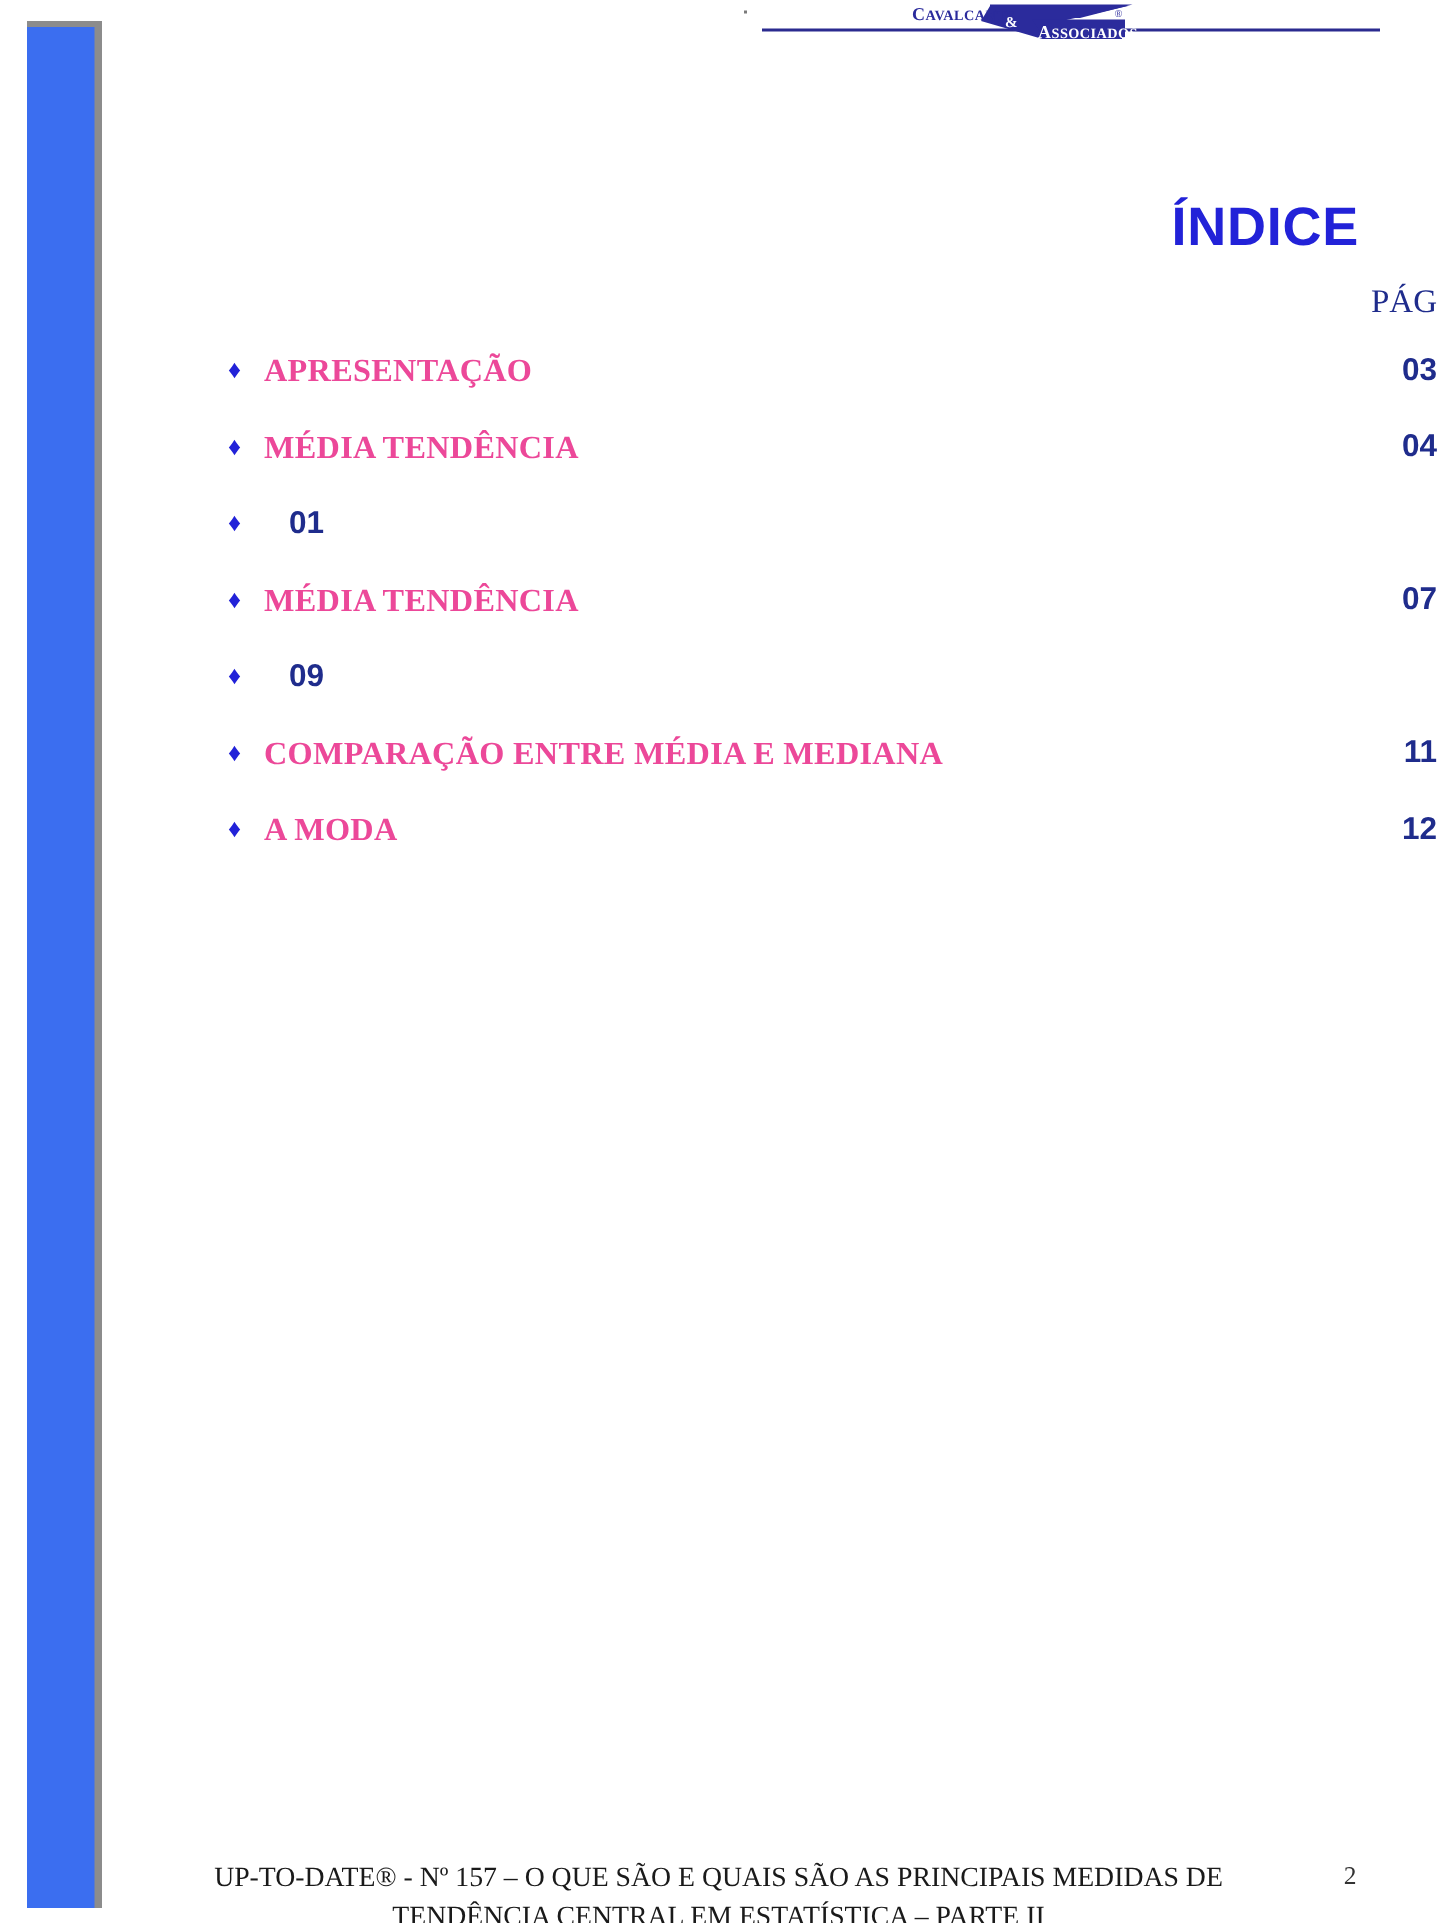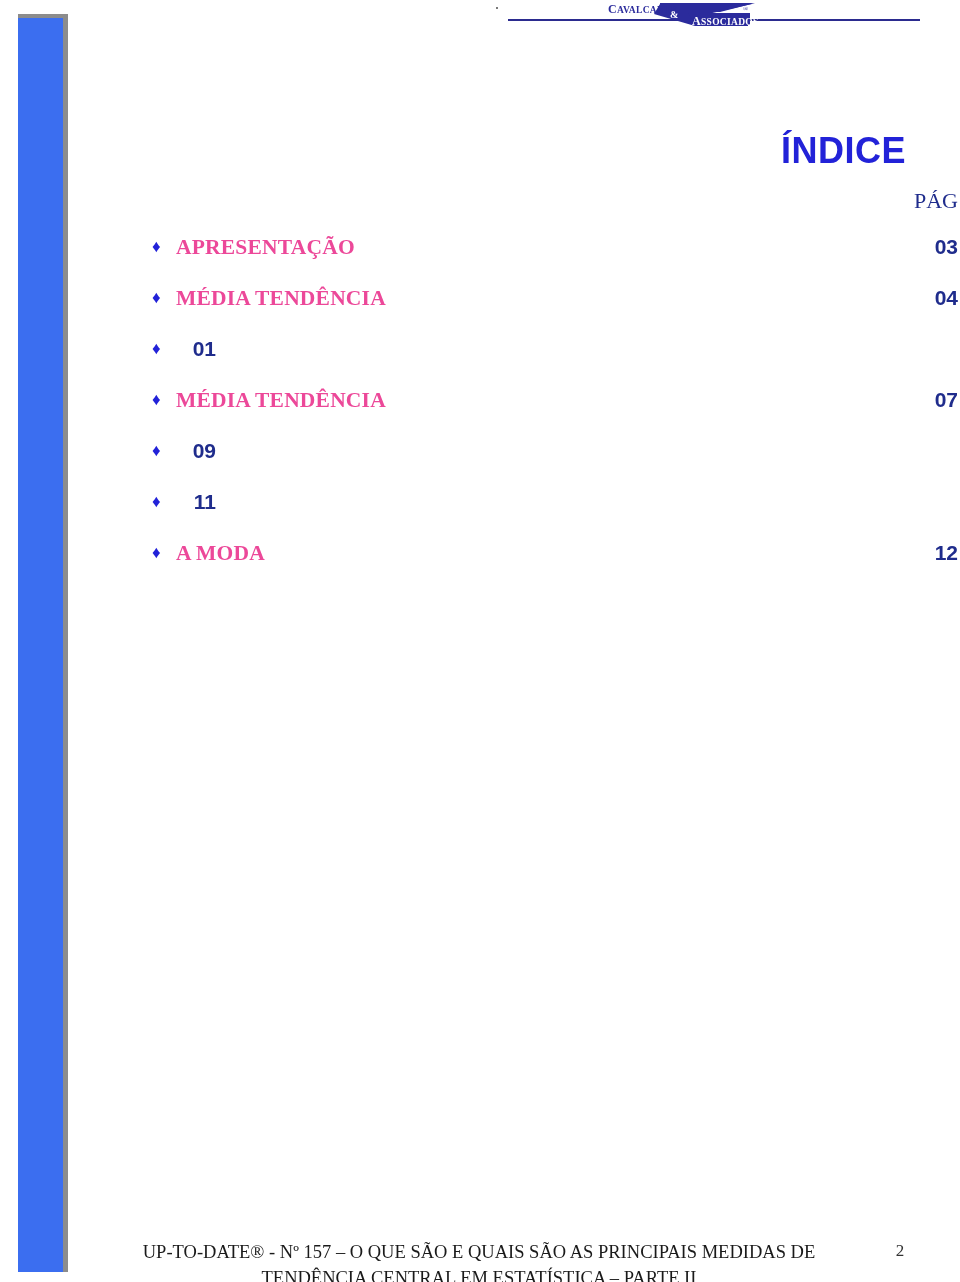--- a/index.html
+++ b/index.html
@@ -216,20 +216,21 @@
     <span class="row-page">07</span>
   </div>
 
   <div class="index-row">
     <span class="row-bullet">♦</span>
     <span class="row-page">09</span>
   </div>
 
   <div class="index-row">
     <span class="row-bullet">♦</span>
+    <span class="row-label">COMPARAÇÃO ENTRE MÉDIA E MEDIANA</span>
     <span class="row-page">11</span>
   </div>
 
   <div class="index-row">
     <span class="row-bullet">♦</span>
     <span class="row-label">A MODA</span>
     <span class="row-page">12</span>
   </div>
 
 </div>

